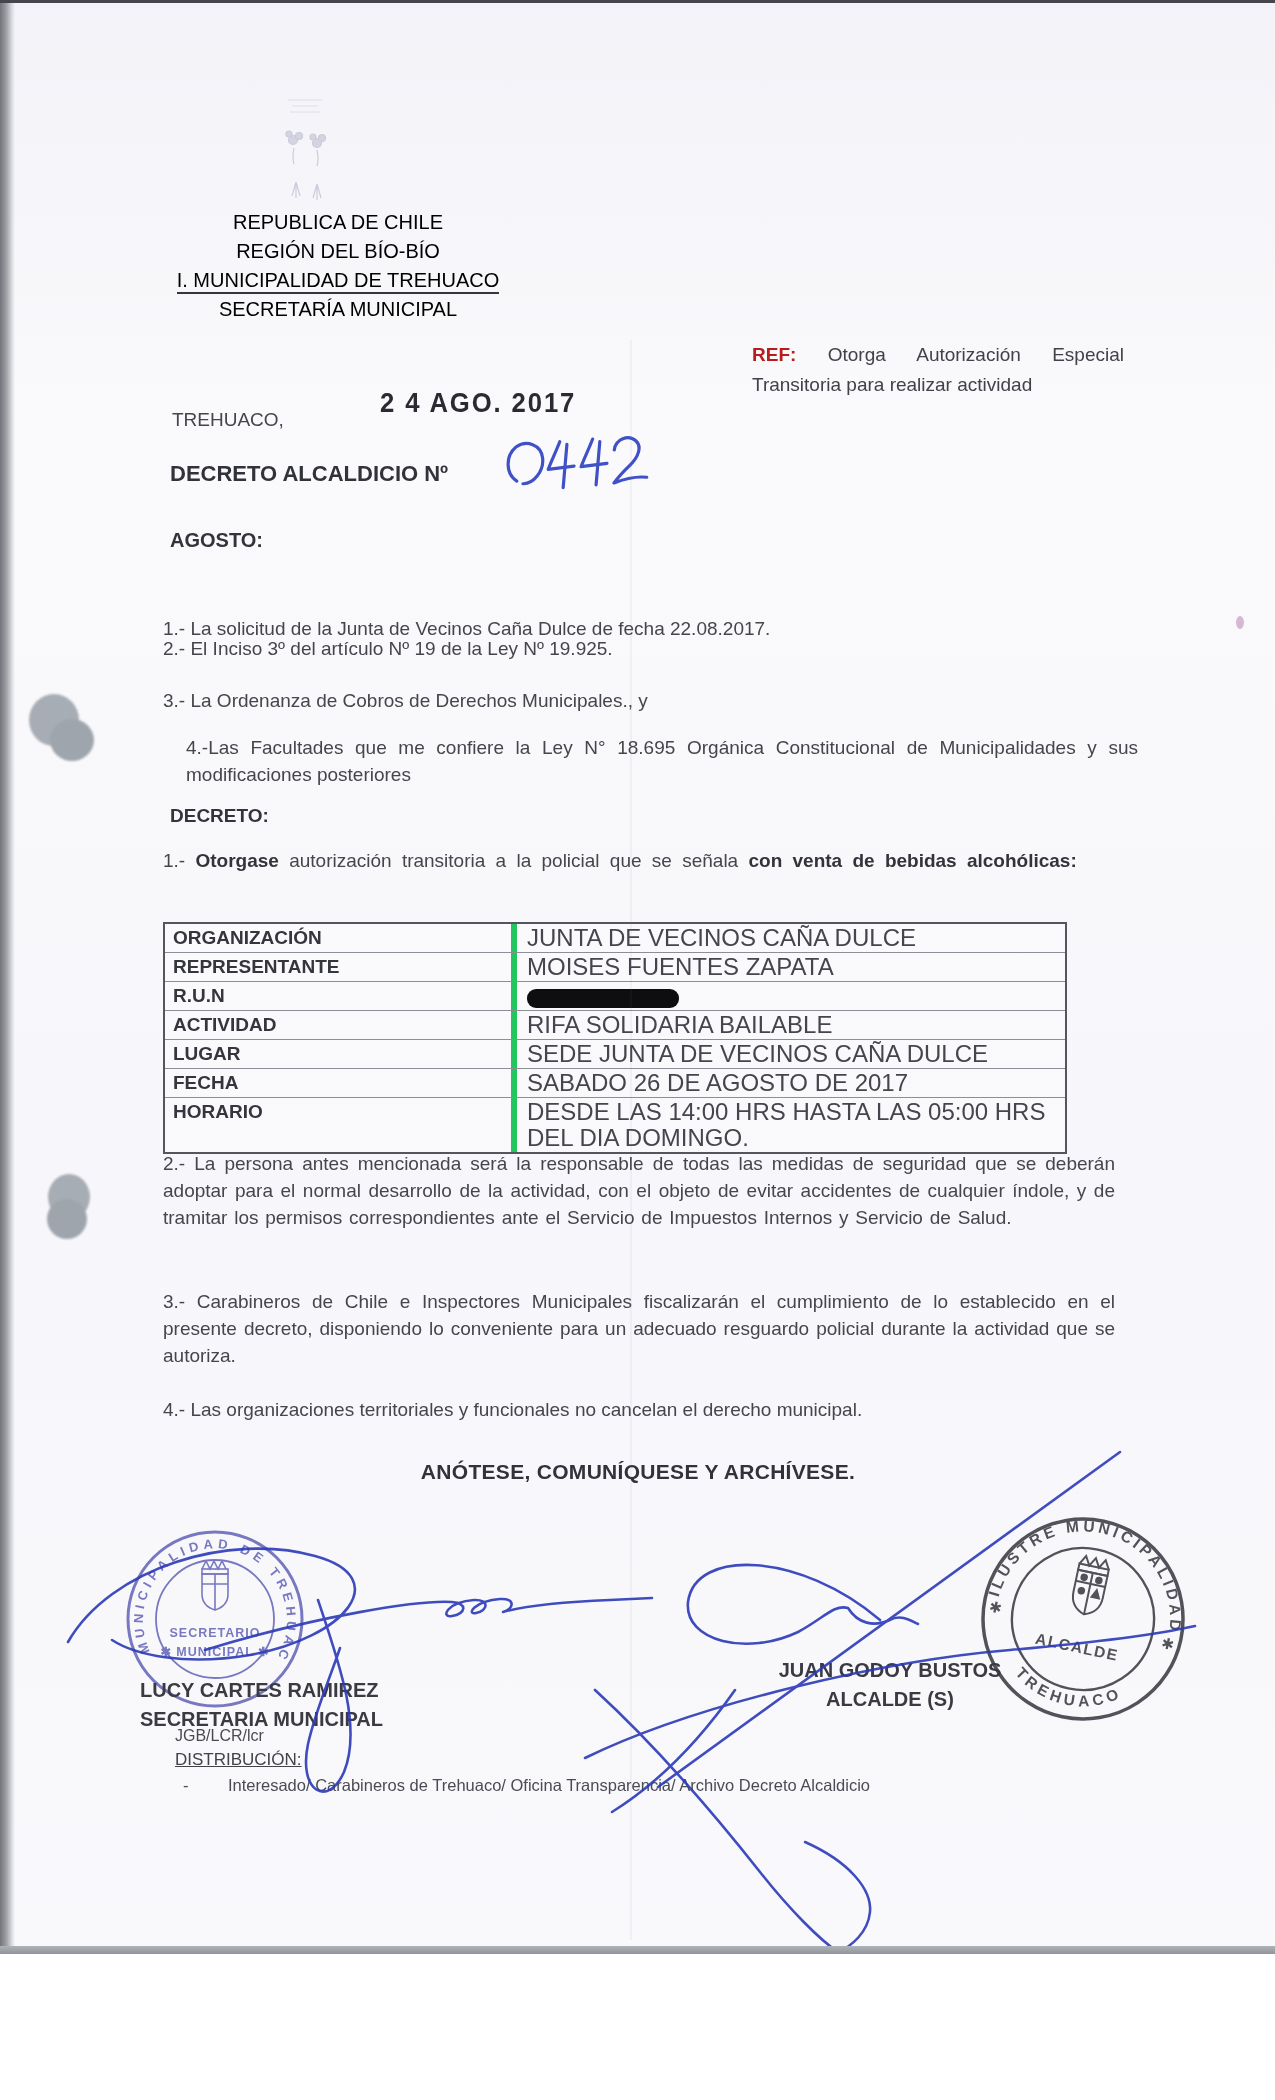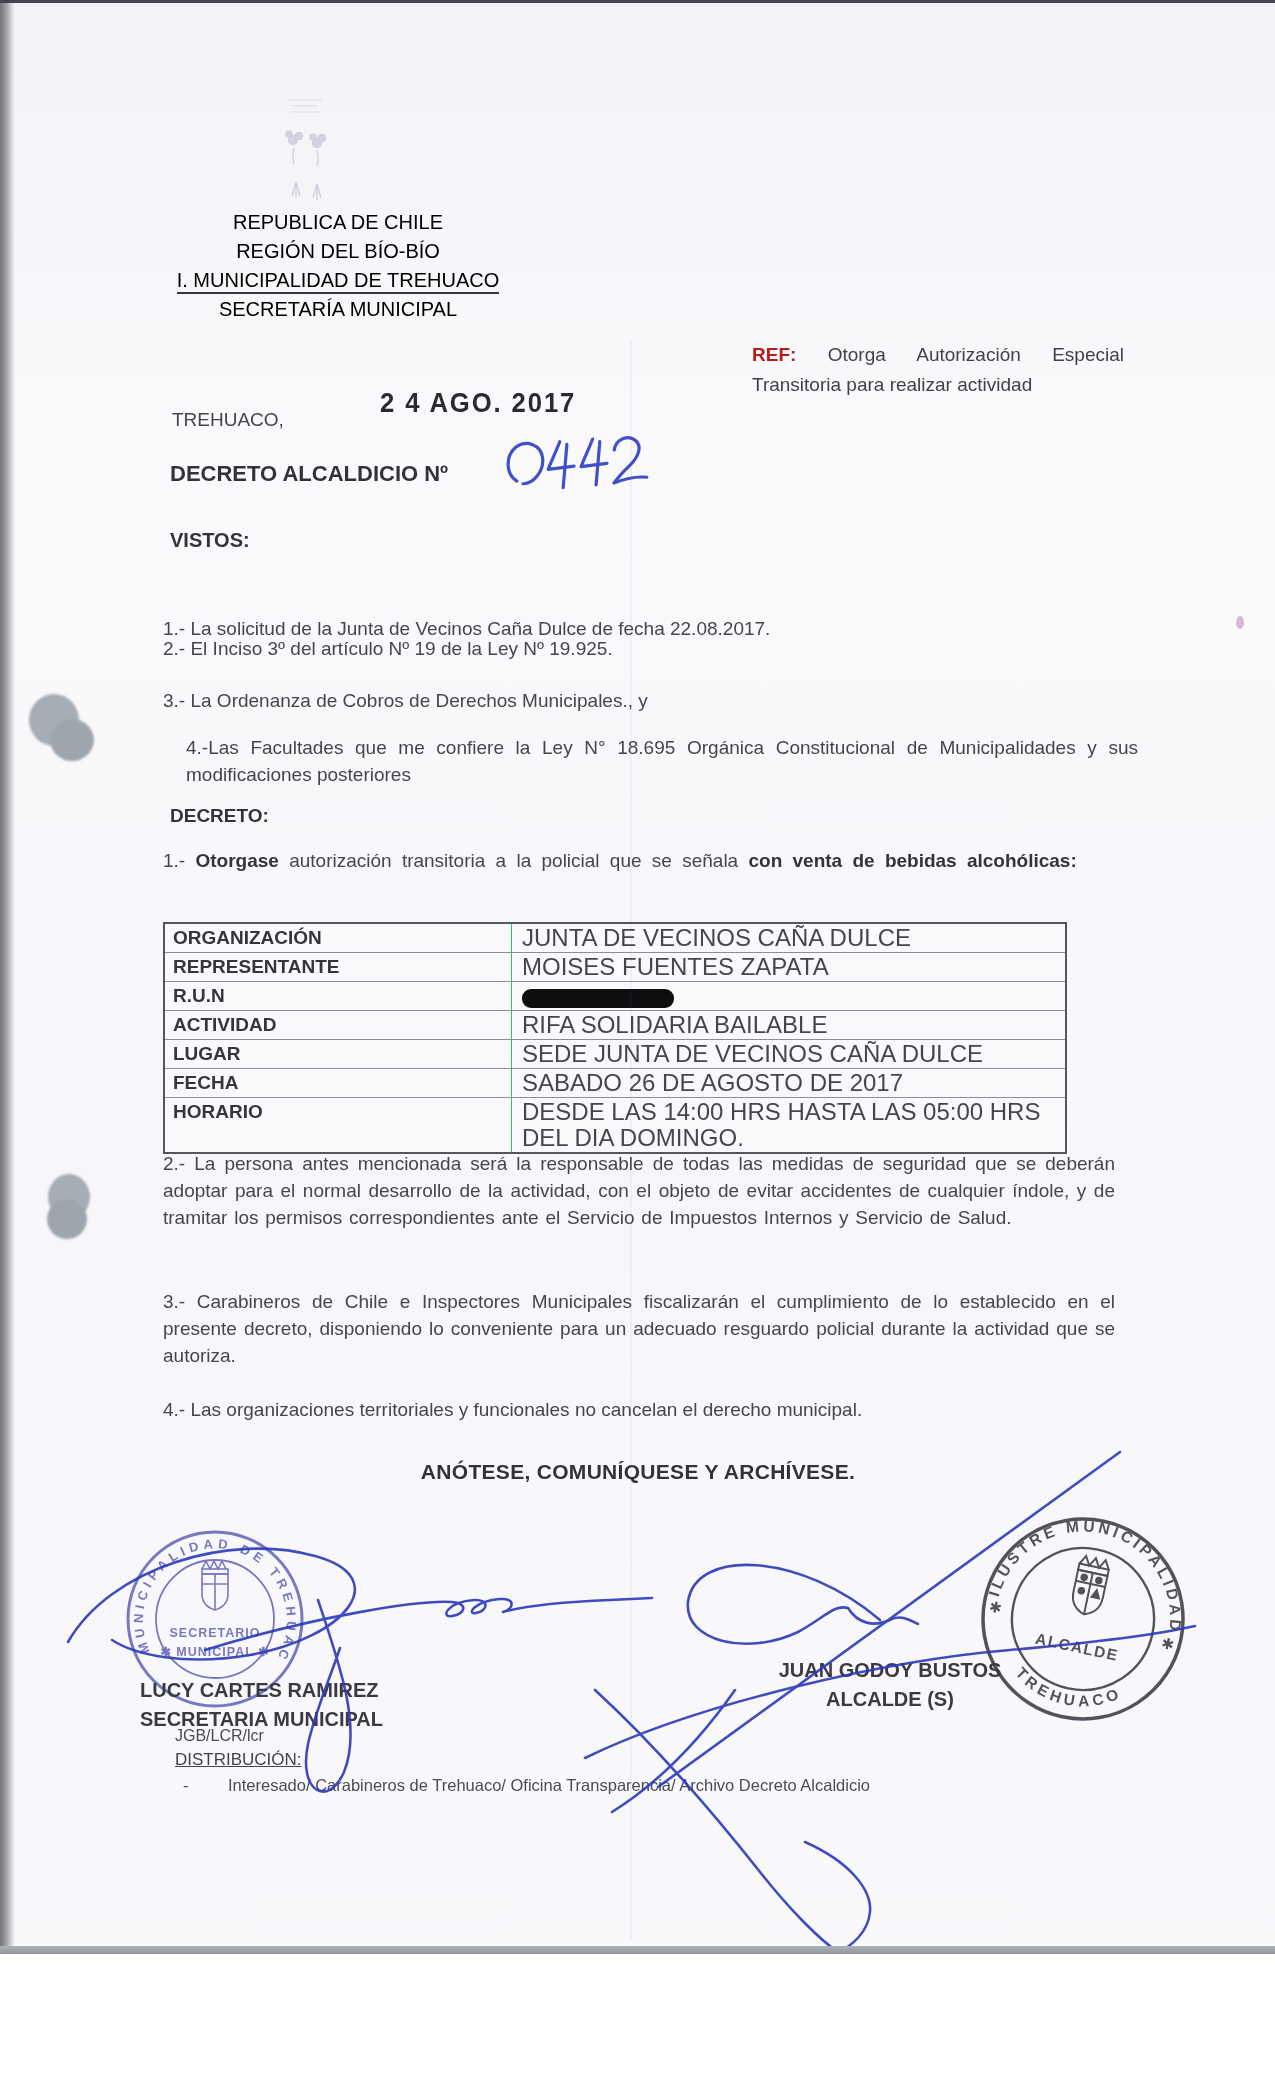--- a/index.html
+++ b/index.html
@@ -32,21 +32,21 @@
   #decree-title{left:170px;top:461px;font-size:22px;font-weight:bold;color:#32323a;}
   #vistos-h{left:170px;top:527px;font-size:20px;}
   .para{left:163px;width:952px;text-align:justify;}
   #v0{top:582px;margin-top:33px;} #v1{top:635px;} #v2{top:687px;} #v3{top:734px;margin-left:23px;}
   #decreto-h{left:170px;top:802px;font-size:19px;}
   #d1{top:847px;word-spacing:5px;}
   
   #tbl{left:163px;top:922px;width:900px;border:2px solid #55555e;background:rgba(255,255,255,0.25);}
   .trow{display:flex;border-bottom:1px solid #8d8d97;}
   .trow:last-child{border-bottom:none;}
-  .tl{flex:0 0 332px;border-right:1px solid #22c55e;padding:1px 6px 1px 8px;
+  .tl{flex:0 0 332px;border-right:6px solid #22c55e;padding:1px 6px 1px 8px;
       font-weight:bold;color:#35353d;font-size:19px;line-height:26px;}
   .tv{flex:1;padding:1px 8px 1px 10px;font-size:24px;line-height:26px;color:#45454d;}
   #redaction-bar{display:inline-block;width:152px;height:19px;background:#0e0e10;
                  border-radius:9px;vertical-align:middle;margin-top:2px;}
   #p2{top:1150px;word-spacing:1.5px;} #p3{top:1288px;word-spacing:1px;} #p4{top:1396px;text-align:left;}
   #closing{left:163px;top:1460px;width:950px;text-align:center;font-size:21px;
            font-weight:bold;color:#32323a;letter-spacing:.3px;}
   #secretary-block{left:140px;top:1648px;width:330px;text-align:left;
                    font-weight:bold;font-size:20px;line-height:29px;color:#38384098;color:#3a3a42;margin-top:28px;}
   #mayor-block{left:740px;top:1656px;width:300px;text-align:center;
@@ -98,21 +98,21 @@
   <g transform="rotate(-3 575 465)" stroke="#3142c2" stroke-width="3.2" fill="none" stroke-linecap="round" stroke-linejoin="round" opacity=".92">
     <path d="M516,478 C505,470 506,452 517,444 C528,437 542,443 543,456 C544,470 532,482 522,481"></path>
     <path d="M561,441 C556,452 551,461 548,468 L574,466"></path>
     <path d="M568,444 L562,487"></path>
     <path d="M594,440 C589,451 584,460 581,467 L607,465"></path>
     <path d="M601,443 L595,486"></path>
     <path d="M615,452 C617,441 630,437 637,444 C643,450 639,460 630,468 C623,474 617,480 613,485 C622,482 634,479 646,481"></path>
   </g>
 </svg>
 
-<div class="abs txt bold" id="vistos-h">VISTOS:</div>
+<div class="abs txt bold" id="vistos-h">AGOSTO:</div>
 <div class="abs txt para" id="v0">1.- La solicitud de la Junta de Vecinos Caña Dulce de fecha 22.08.2017.</div>
 <div class="abs txt para" id="v1">2.- El Inciso 3º del artículo Nº 19 de la Ley Nº 19.925.</div>
 <div class="abs txt para" id="v2">3.- La Ordenanza de  Cobros de Derechos Municipales., y</div>
 <div class="abs txt para" id="v3">4.-Las Facultades que me confiere la Ley N° 18.695 Orgánica Constitucional de Municipalidades y sus modificaciones posteriores</div>
 
 <div class="abs txt bold" id="decreto-h">DECRETO:</div>
 <div class="abs txt para" id="d1"><span>1.- </span><span class="bold">Otorgase</span><span> autorización transitoria a la policial que se señala </span><span class="bold">con venta de bebidas alcohólicas:</span></div>
 
 <div class="abs" id="tbl">
   <div class="trow">

